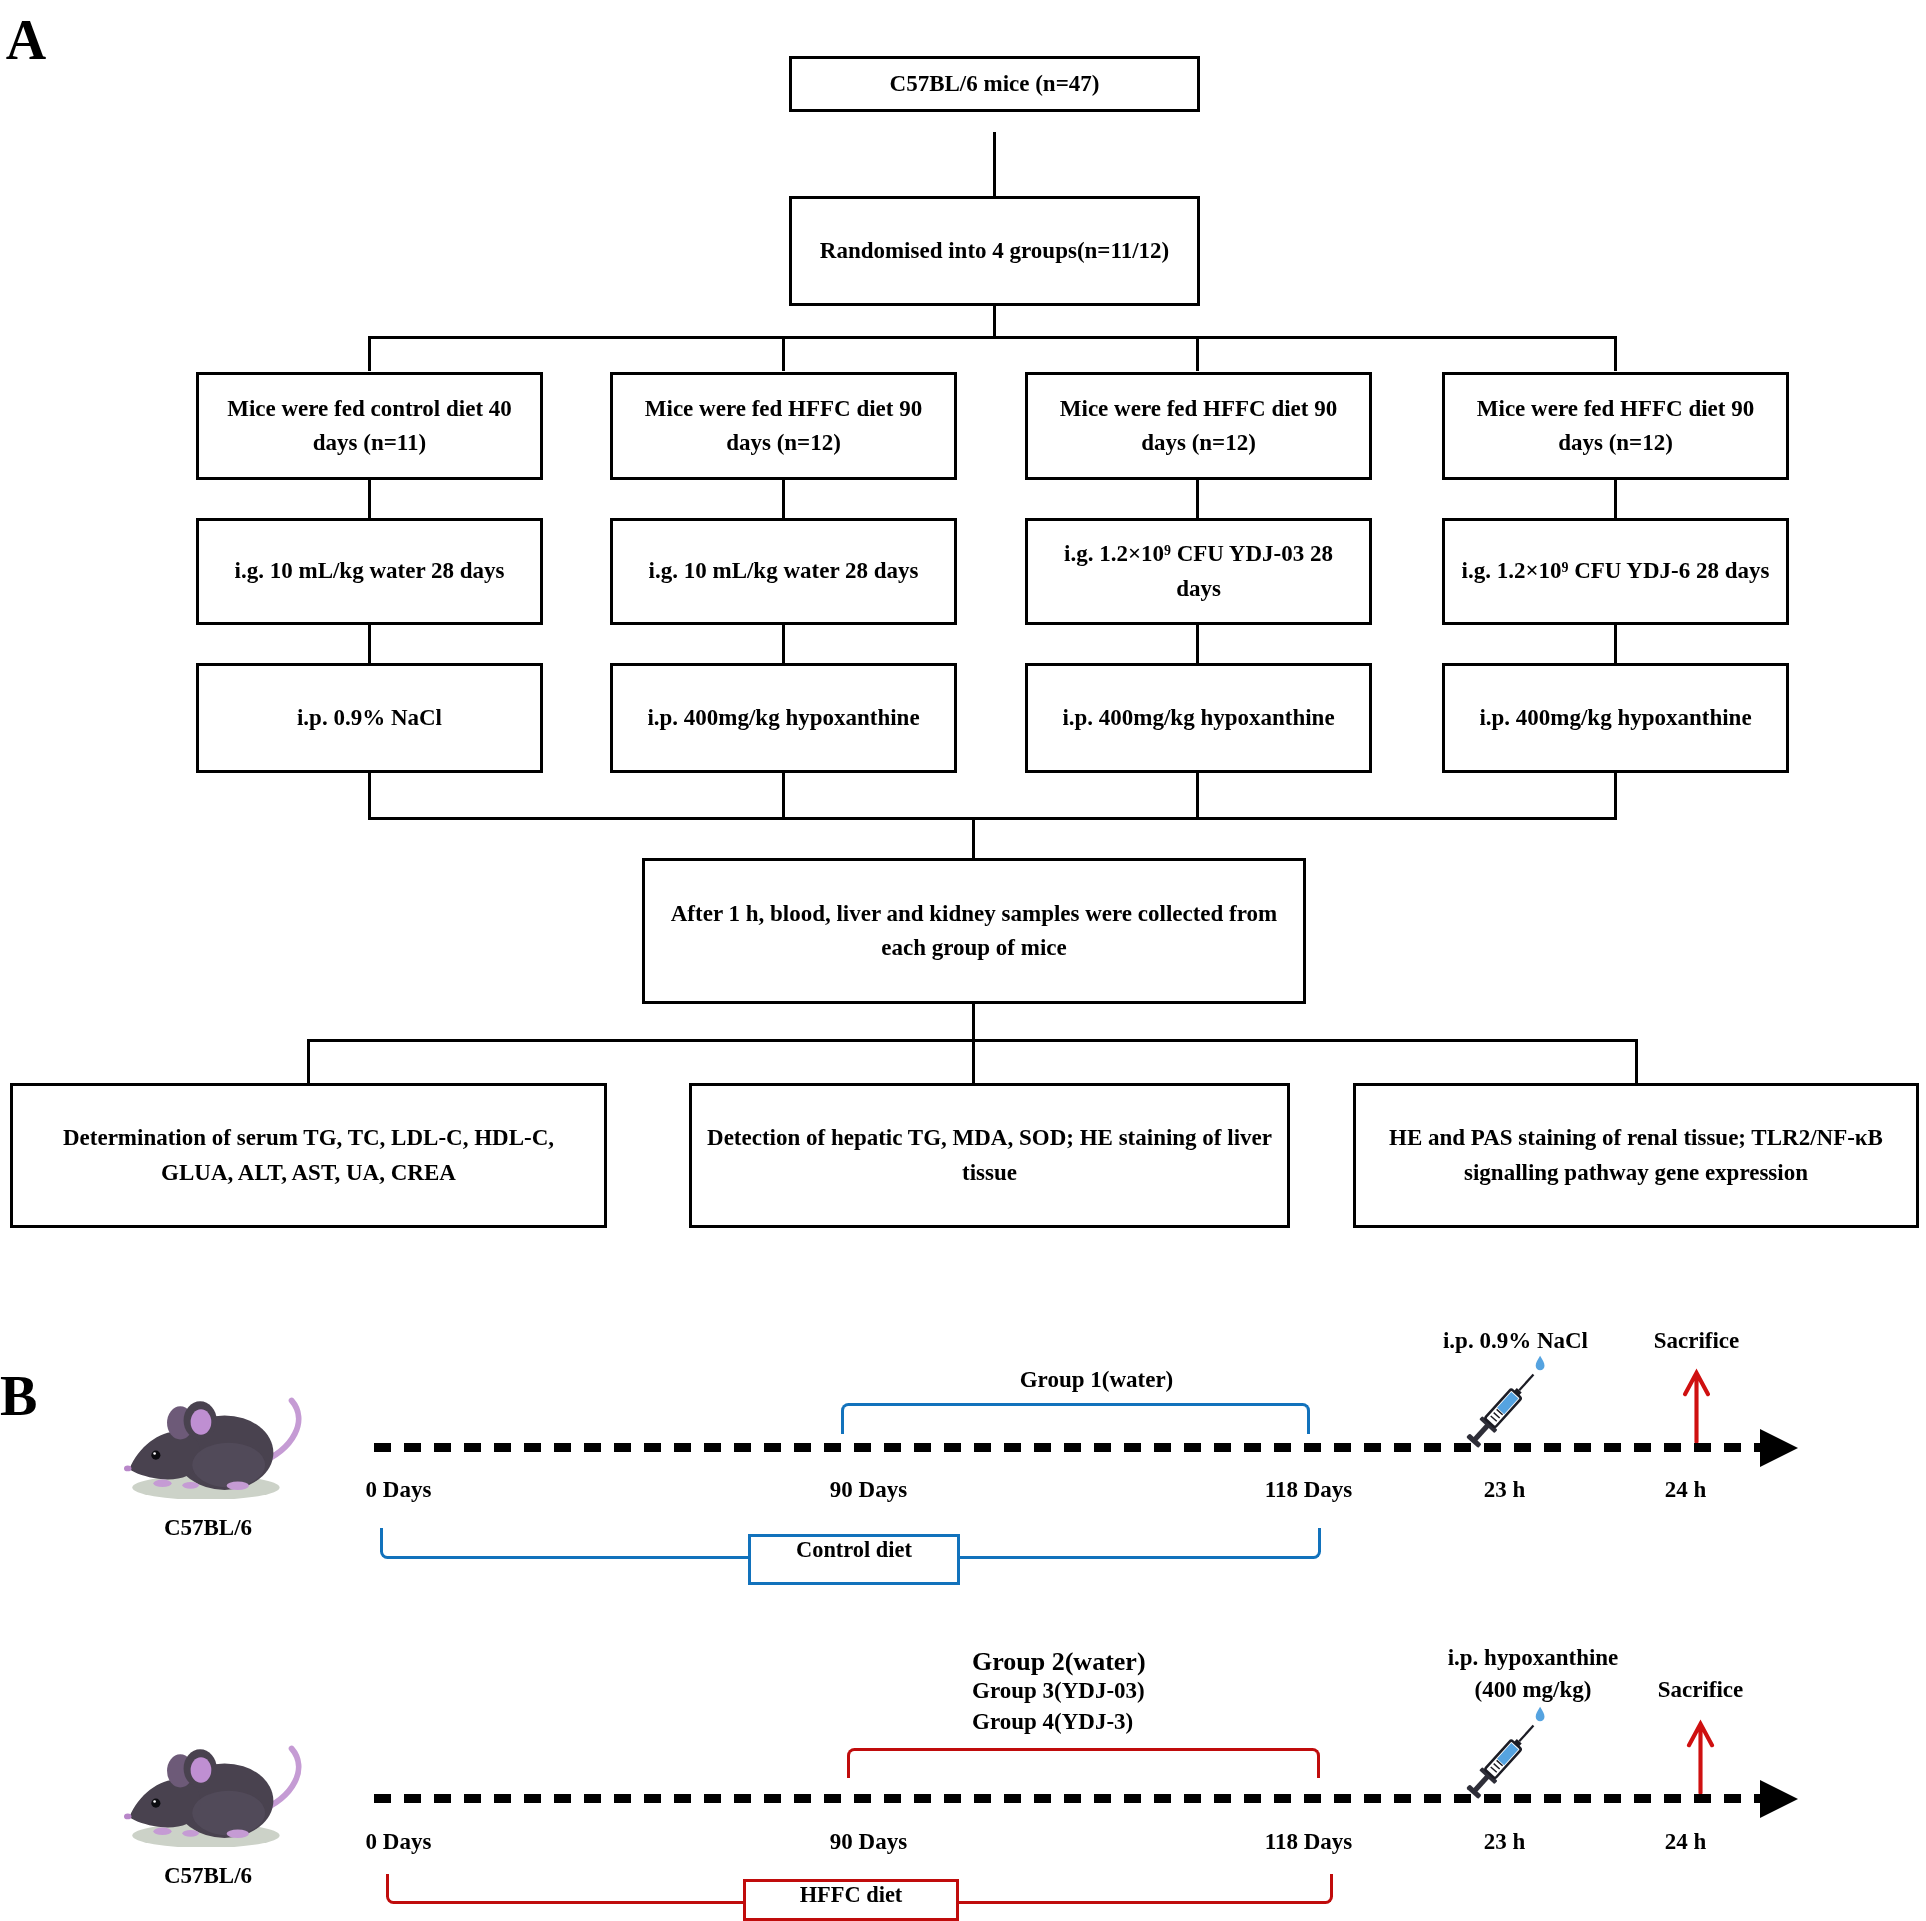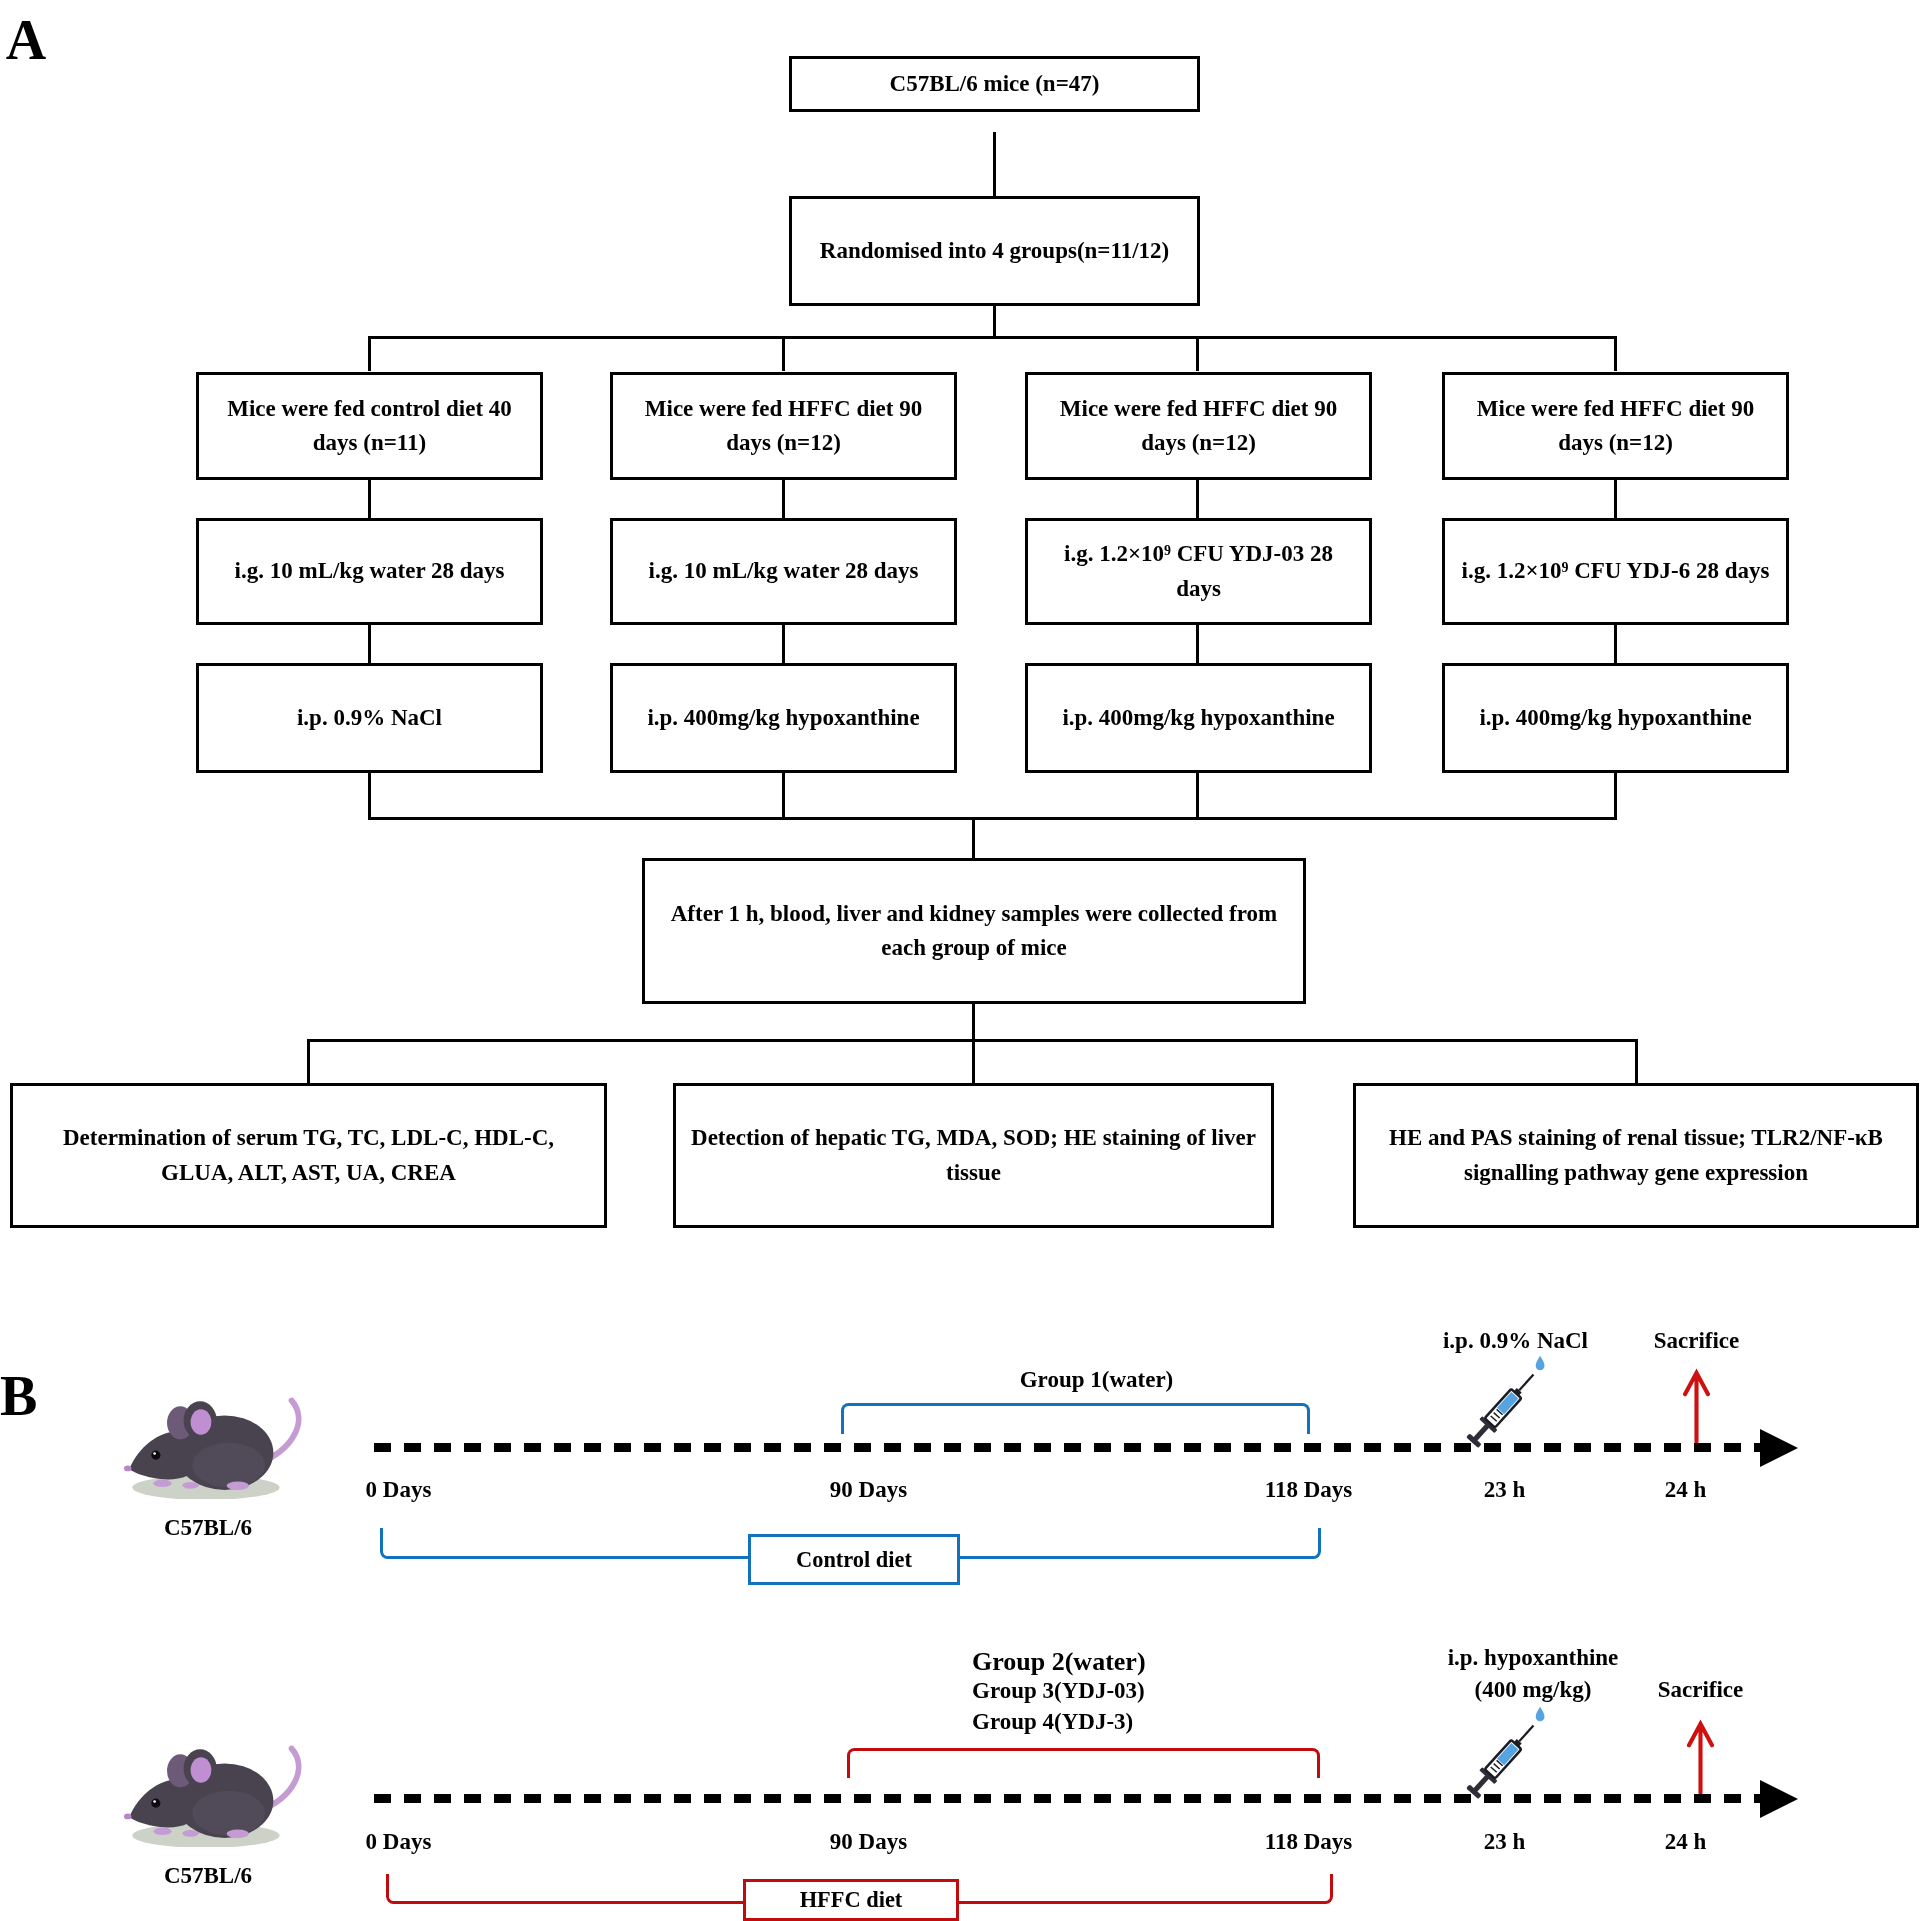--- a/index.html
+++ b/index.html
@@ -4,21 +4,21 @@
 <style>
   html,body{margin:0;padding:0;background:#fff;}
   body{width:1926px;height:1922px;position:relative;font-family:"Liberation Serif",serif;color:#000;overflow:hidden;}
   .box{position:absolute;box-sizing:border-box;border:3.3px solid #000;background:#fff;
        display:flex;align-items:center;justify-content:center;text-align:center;
        font-weight:bold;font-size:23px;line-height:1.5;padding:0 12.5px;}
   .ln{position:absolute;background:#000;}
   .t{position:absolute;font-weight:bold;text-align:center;}
   .panel-label{position:absolute;font-weight:bold;font-size:56px;line-height:1;}
   .brk{position:absolute;box-sizing:border-box;}
-  .dietbox{position:absolute;box-sizing:border-box;background:#fff;display:flex;align-items:center;justify-content:center;
+  .dietbox{position:absolute;box-sizing:border-box;background:#fff;display:flex;justify-content:center;
        font-weight:bold;font-size:22.4px;text-align:center;}
   .dash{position:absolute;height:9px;background:repeating-linear-gradient(90deg,#000 0 17.4px,transparent 17.4px 30px);}
   .dash-arrow{position:absolute;width:0;height:0;border-top:19px solid transparent;border-bottom:19px solid transparent;border-left:38px solid #000;}
   .tick{position:absolute;width:125px;font-weight:bold;font-size:23px;text-align:center;}
   svg{display:block;}
 </style>
 </head>
 <body>
 
 <svg width="0" height="0" style="position:absolute" aria-hidden="true">
@@ -137,21 +137,21 @@
 </div>
 <div class="ln" style="left:972px;top:1004px;width:2.9px;height:36px;"></div>
 <div class="ln" style="left:307px;top:1039px;width:1330px;height:2.9px;"></div>
 <div class="ln" style="left:307px;top:1039px;width:2.9px;height:44px;"></div>
 <div class="ln" style="left:972px;top:1039px;width:2.9px;height:44px;"></div>
 <div class="ln" style="left:1635px;top:1039px;width:2.9px;height:44px;"></div>
 
 <div class="box" style="left:10px;top:1083px;width:597px;height:145px;">
   <span>Determination of serum TG, TC, LDL-C, HDL-C, GLUA, ALT, AST, UA, CREA</span>
 </div>
-<div class="box" style="left:673px;top:1083px;width:601px;height:145px;">
+<div class="box" style="left:689px;top:1083px;width:601px;height:145px;">
   <span>Detection of hepatic TG, MDA, SOD; HE staining of liver tissue</span>
 </div>
 <div class="box" style="left:1353px;top:1083px;width:566px;height:145px;">
   <span>HE and PAS staining of renal tissue; TLR2/NF-κB signalling pathway gene expression</span>
 </div>
 
 <div class="panel-label" style="left:0px;top:1368px;">B</div>
 
 <svg style="position:absolute;left:100px;top:1379px;" width="216" height="120" viewBox="0 0 520 290">
     <use href="#mouse"></use>

